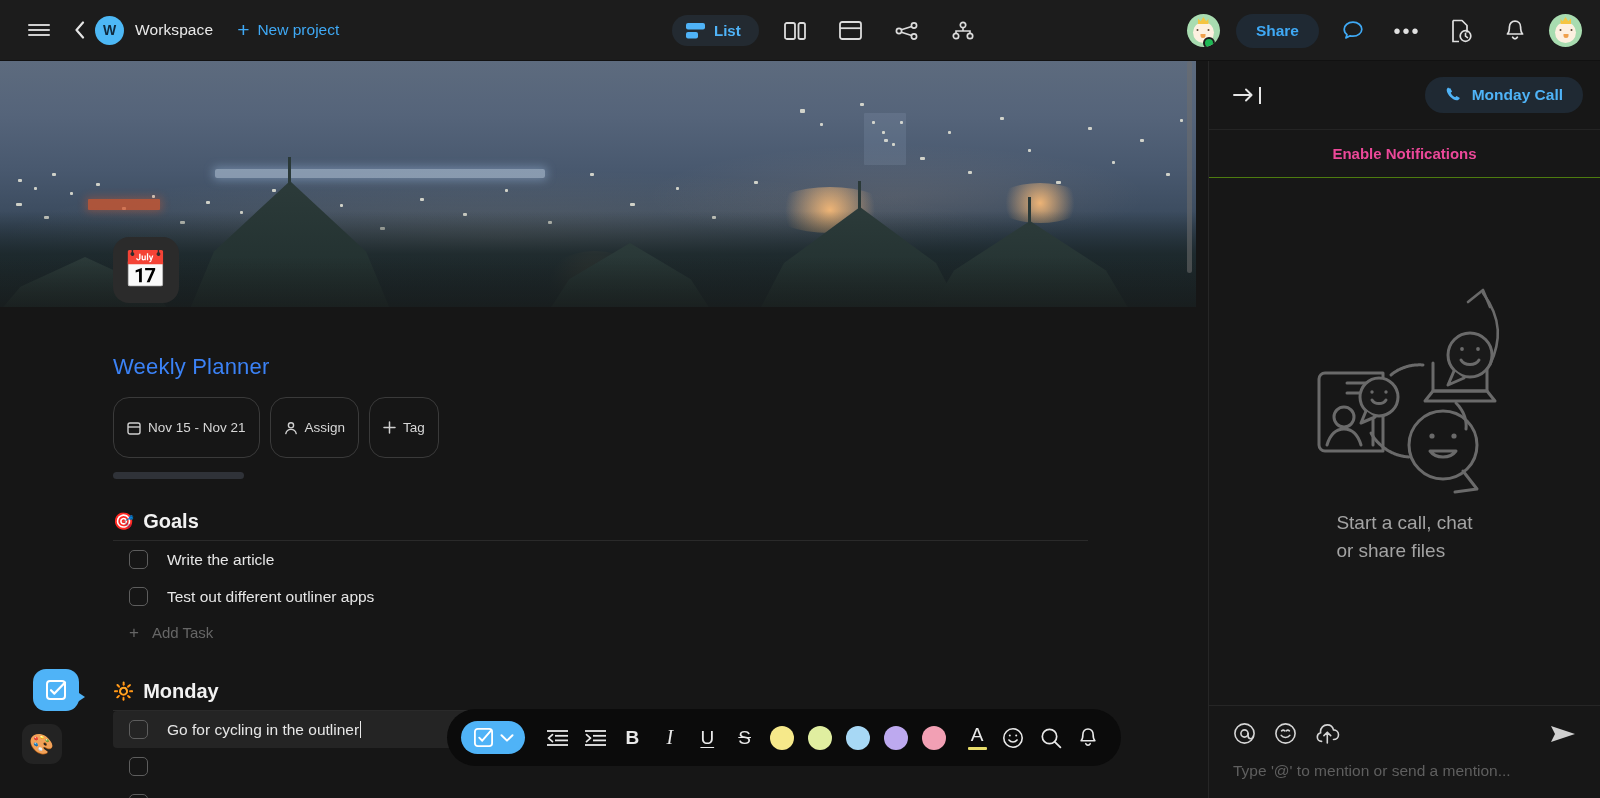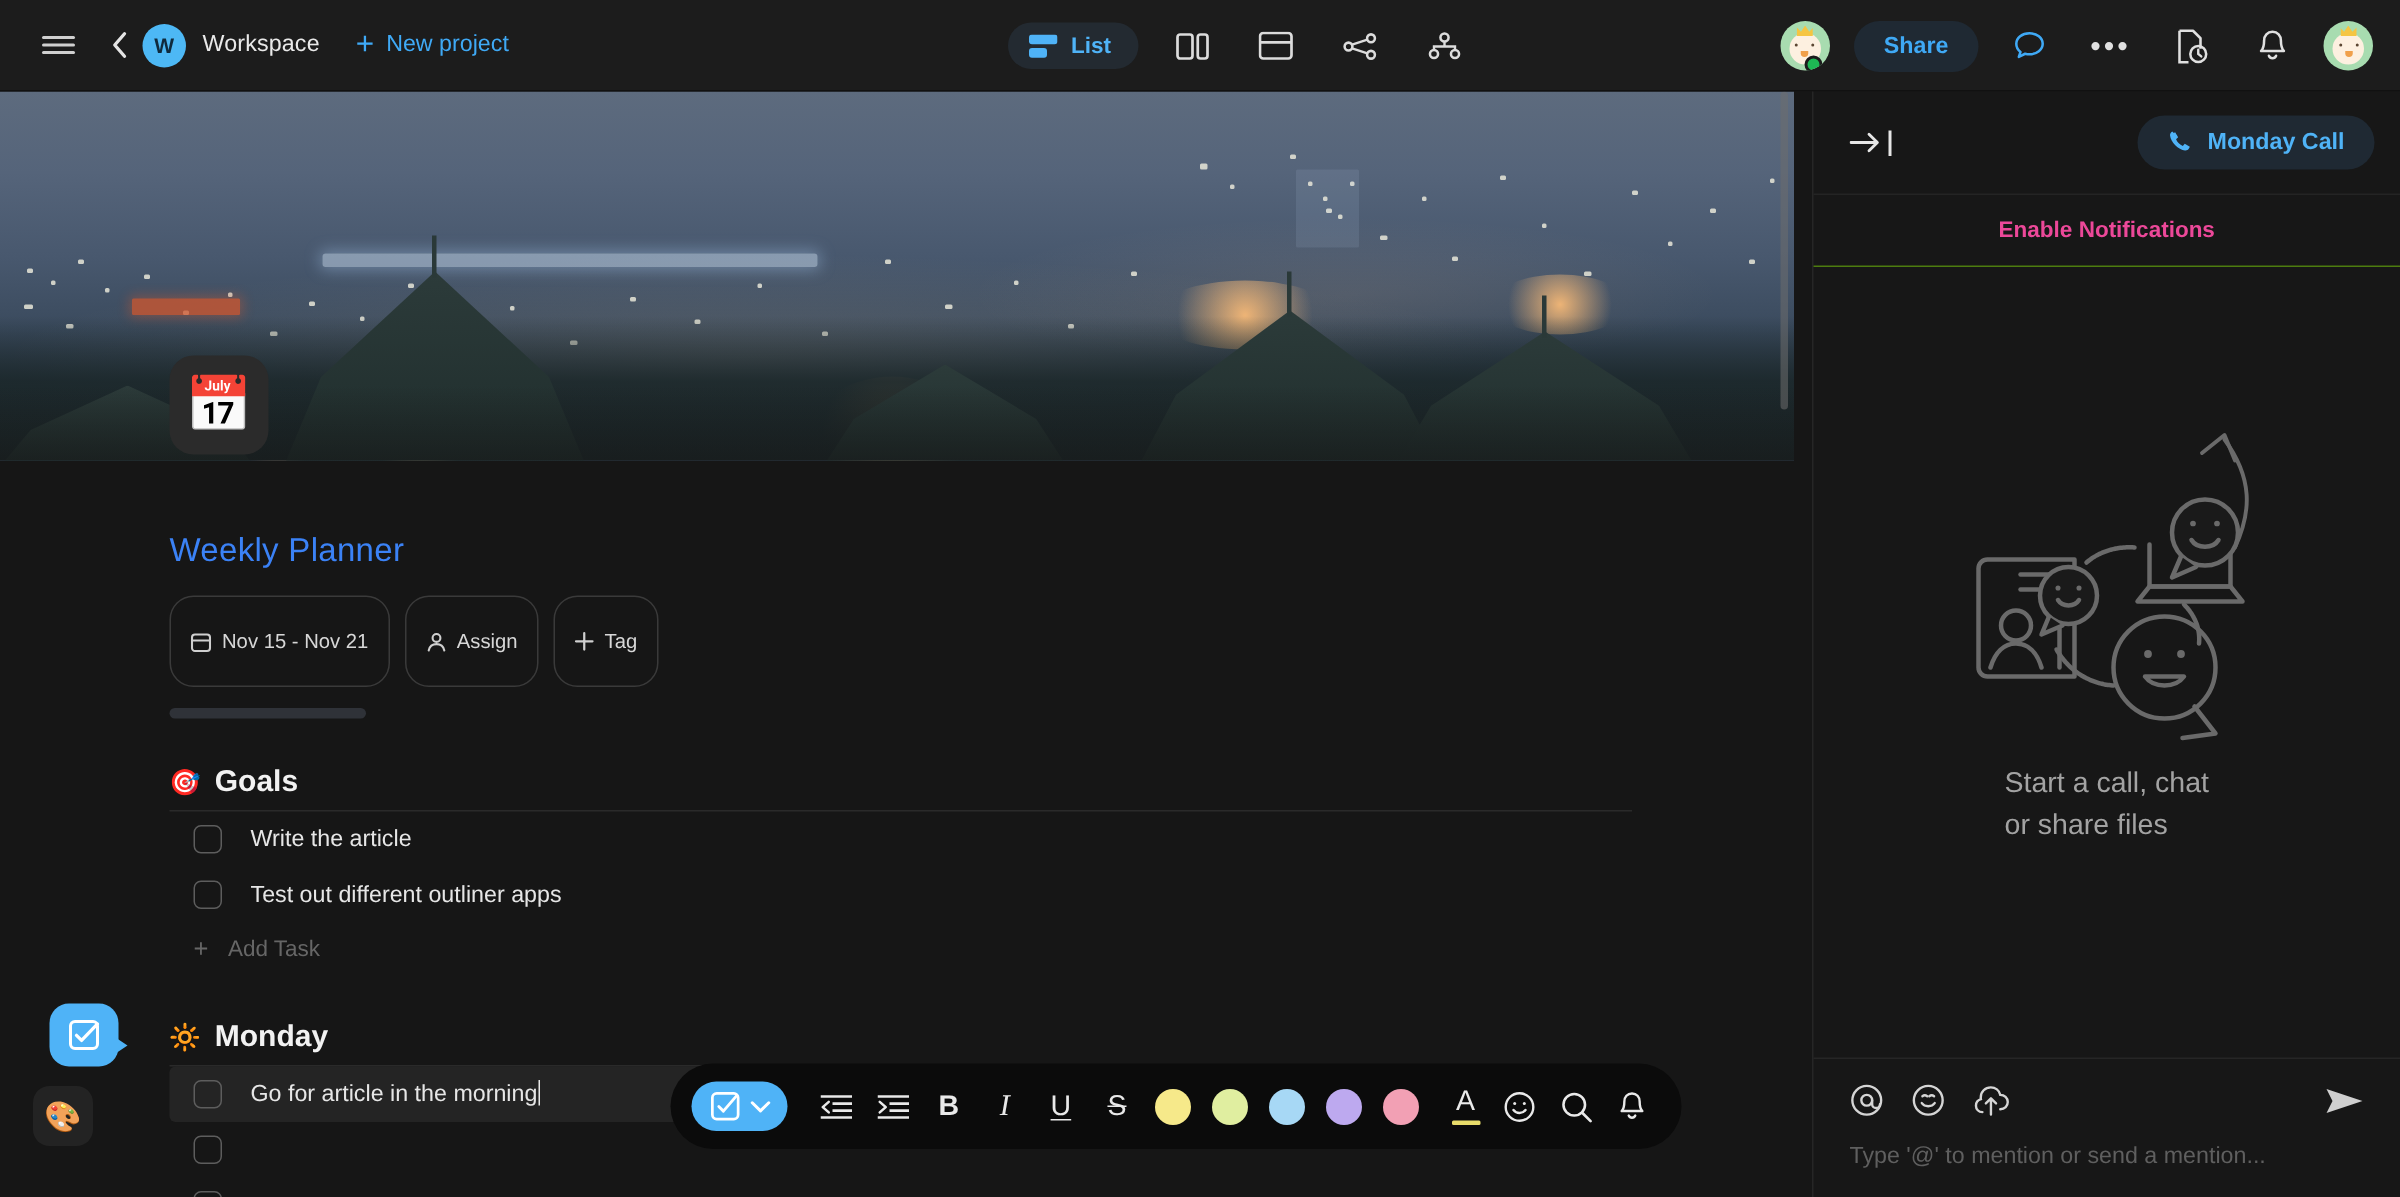--- a/index.html
+++ b/index.html
@@ -542,21 +542,21 @@
       </div>
 
       <div class="section">
         <div class="section-head">
           <span class="em">🔆</span>
           <span>Monday</span>
         </div>
         <div class="task active">
           <div class="cbox"></div>
           <div class="task-text">
-            <span>Go for article in the morning</span><span class="caret"></span>
+            <span>Go for cycling in the outliner</span><span class="caret"></span>
           </div>
         </div>
         <div class="task">
           <div class="cbox"></div>
           <div class="task-text"></div>
         </div>
         <div class="task">
           <div class="cbox"></div>
           <div class="task-text"></div>
         </div>

